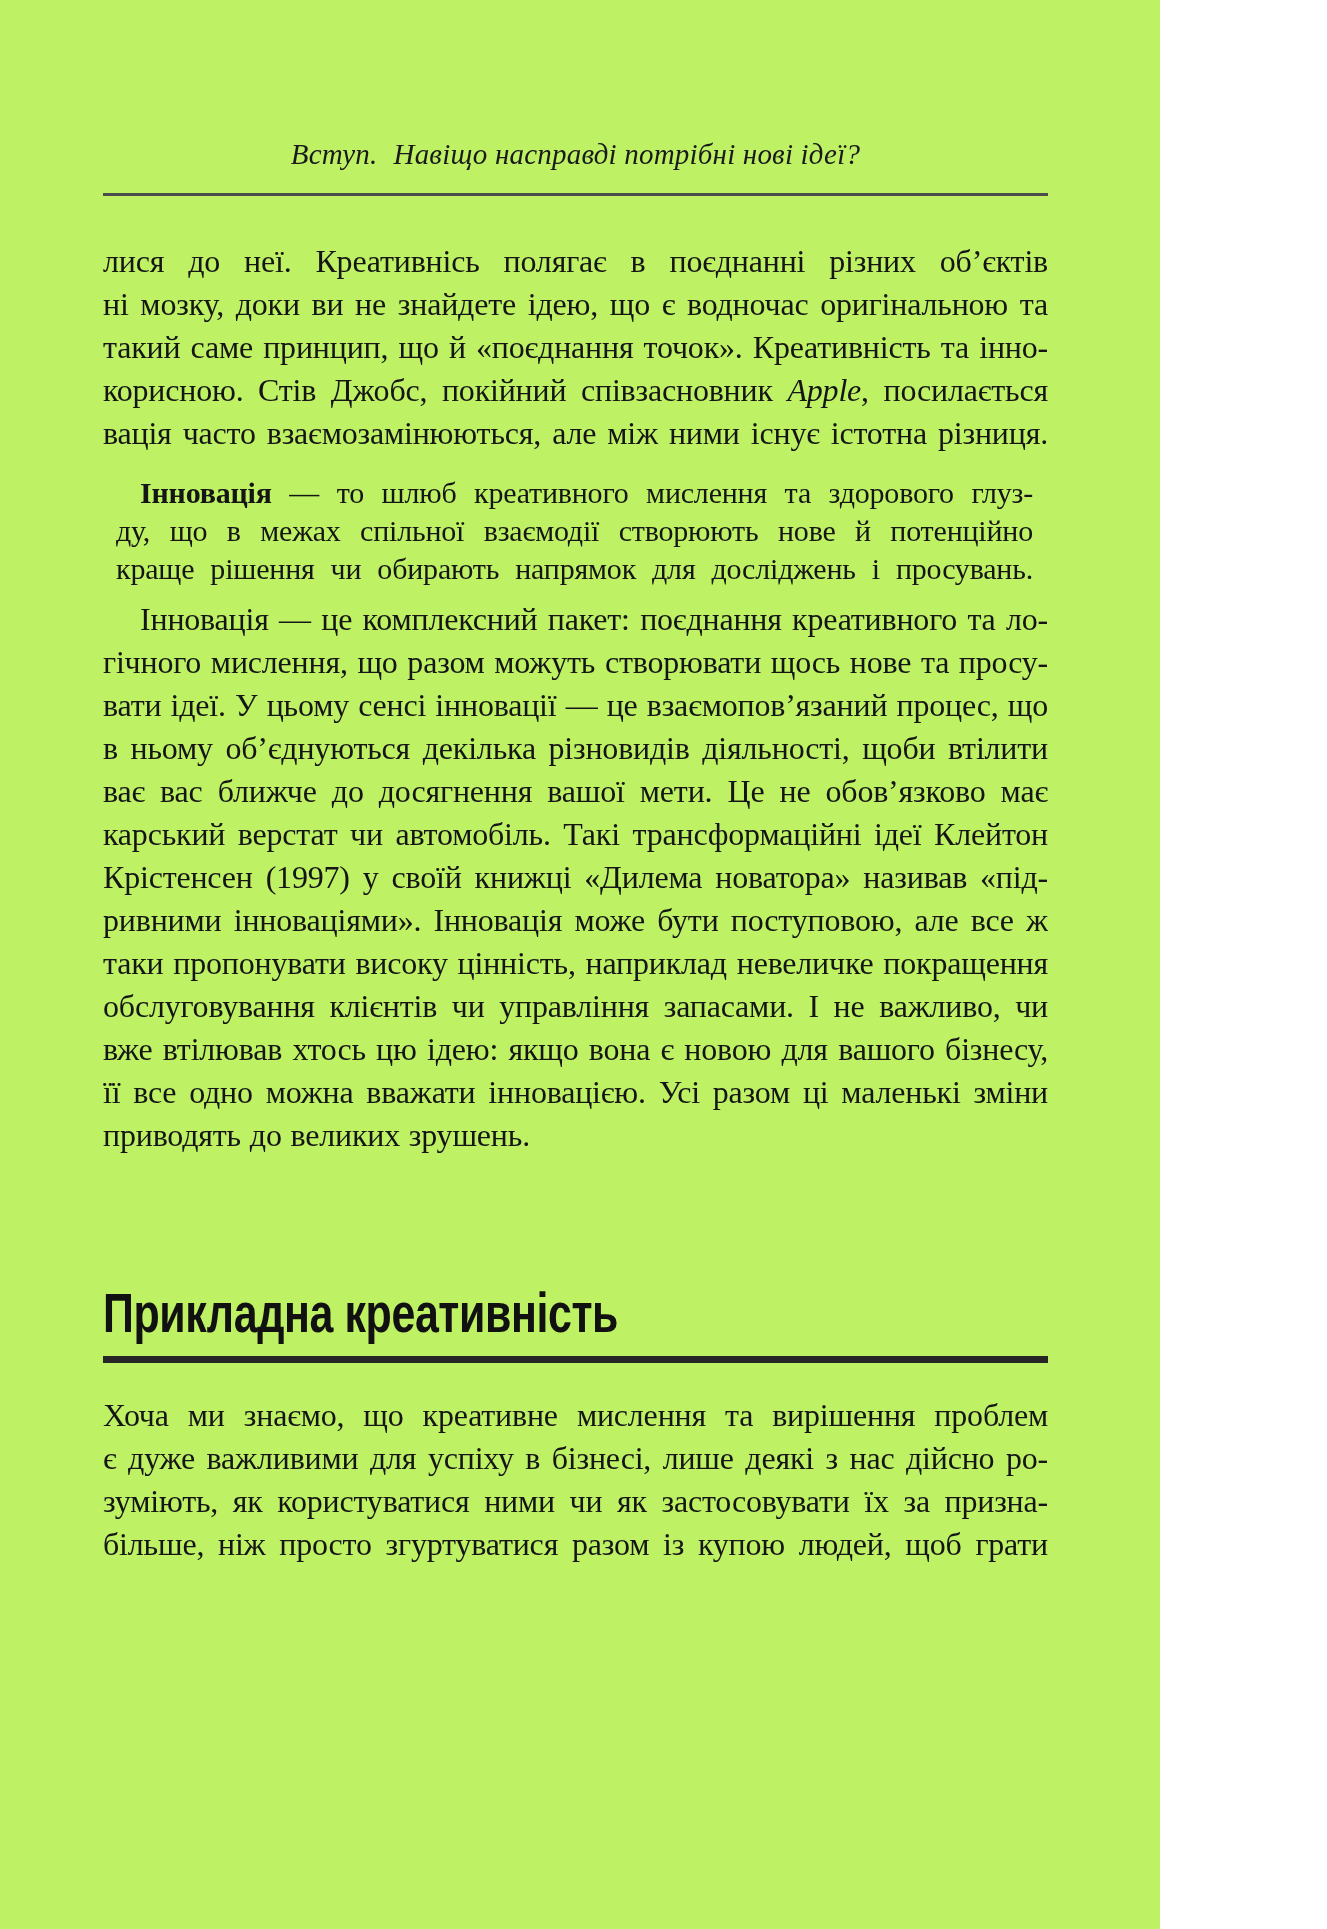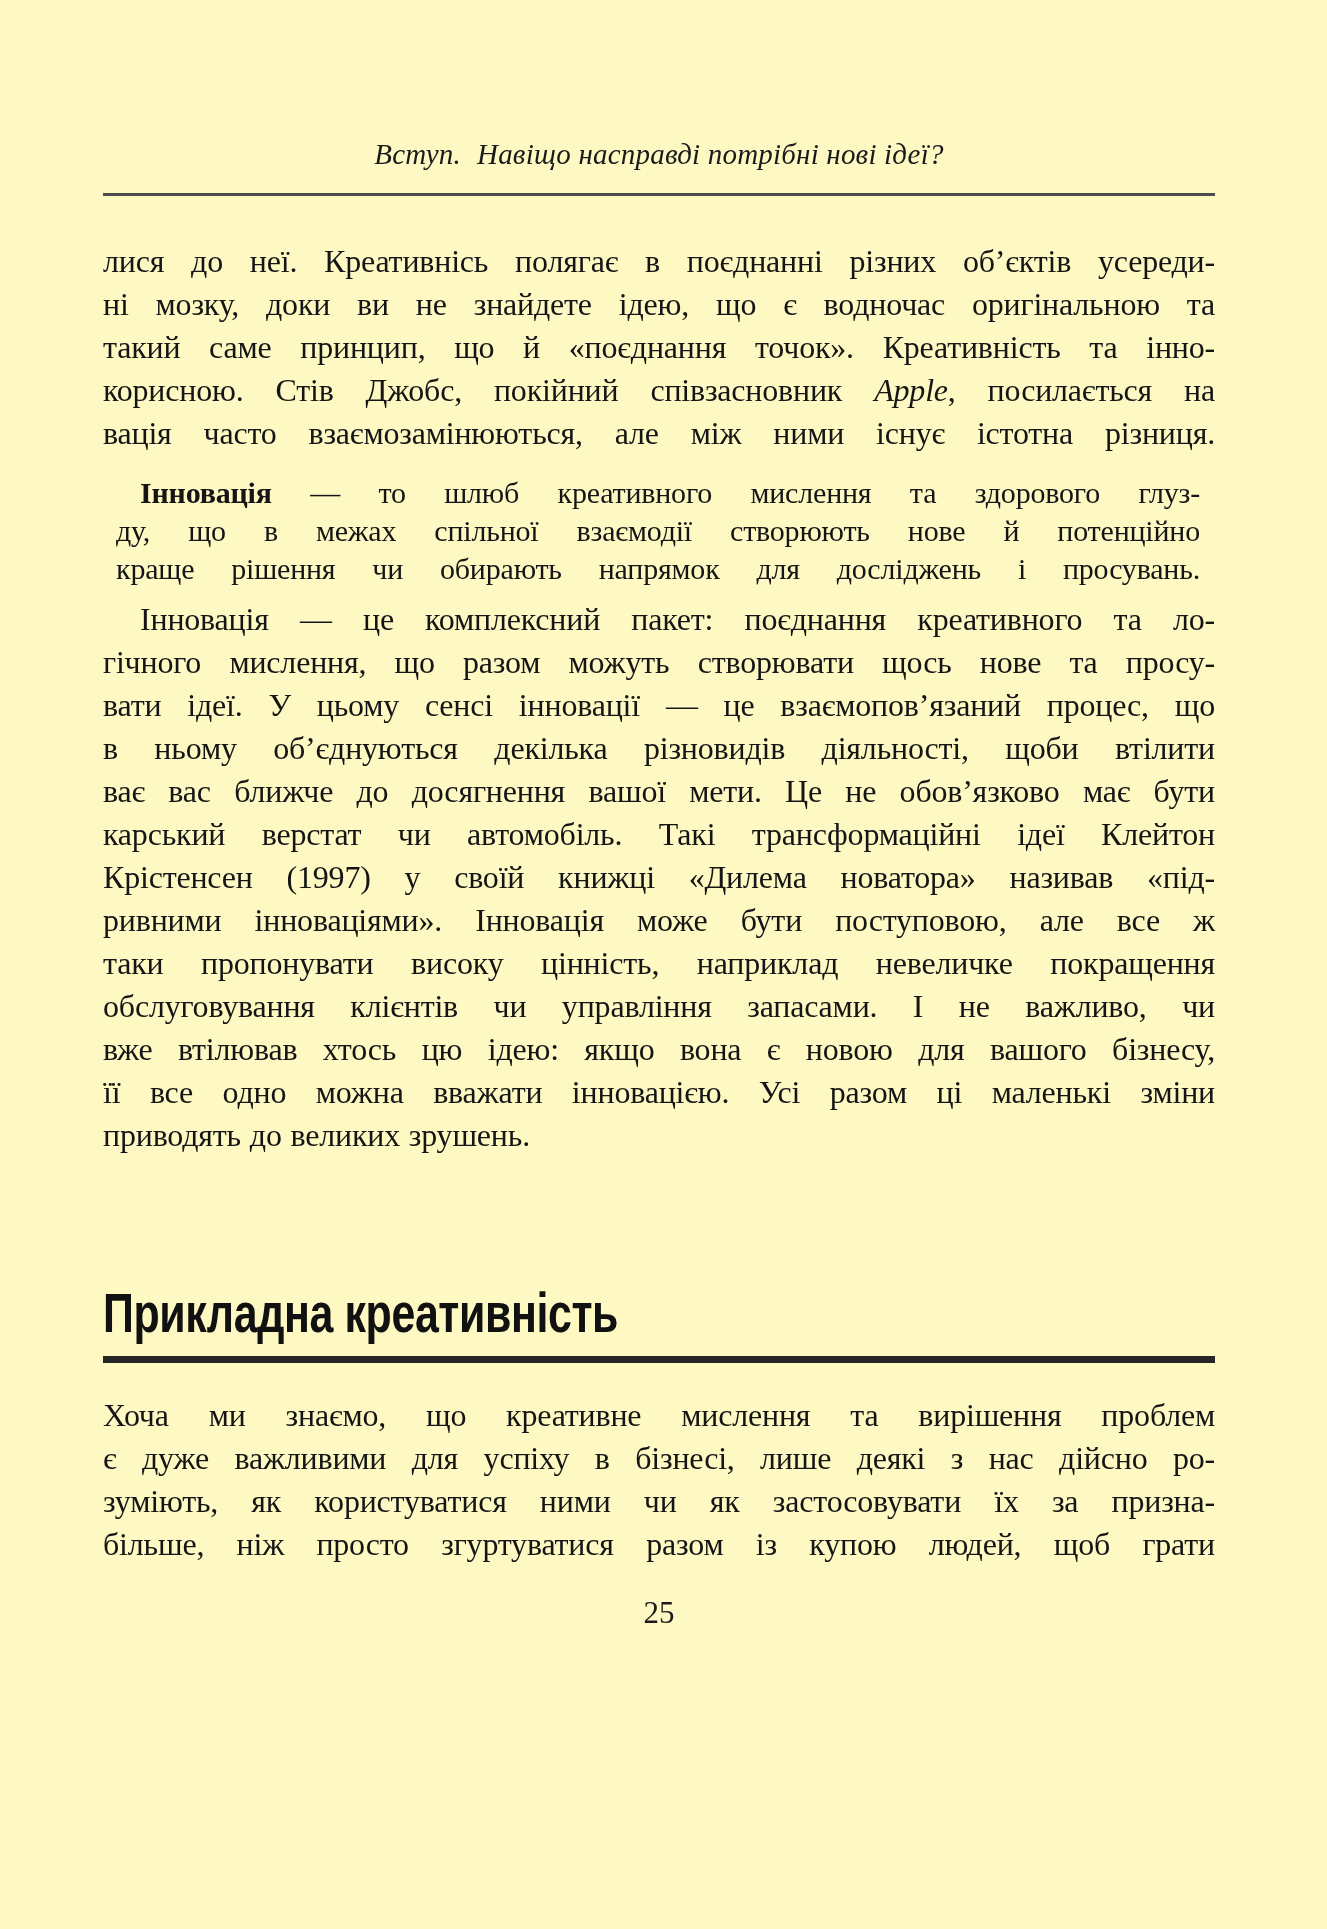--- a/index.html
+++ b/index.html
@@ -1,20 +1,20 @@
 <!DOCTYPE html>
 <html lang="uk"><head>
 <meta charset="utf-8">
 <style>
   * { margin:0; padding:0; box-sizing:border-box; }
   html, body { background:#ffffff; }
   .page {
     position:relative;
-    width:1327px; height:1929px;
-    background:#fef9c3;
+    width:1160px; height:1929px;
+    background:#bef264;
     color:#151515;
     font-family:"Liberation Serif","DejaVu Serif",serif;
     overflow:hidden;
   }
   .content { padding:130px 112px 0 103px; }
 
   
   .running-head {
     text-align:center;
     font-style:italic;
@@ -120,16 +120,15 @@
     <h1 class="section-heading"><span class="sh-inner">Прикладна креативність</span></h1>
     <div class="section-rule"></div>
 
     <div class="para para-3">
       <div class="jl">Хоча ми знаємо, що креативне мислення та вирішення проблем</div>
       <div class="jl">є дуже важливими для успіху в бізнесі, лише деякі з нас дійсно ро-</div>
       <div class="jl">зуміють, як користуватися ними чи як застосовувати їх за призна-</div>
       <div class="jl">більше, ніж просто згуртуватися разом із купою людей, щоб грати</div>
     </div>
 
-    <div class="page-number">25</div>
 
   </div>
 </div>
 
 </body></html>

